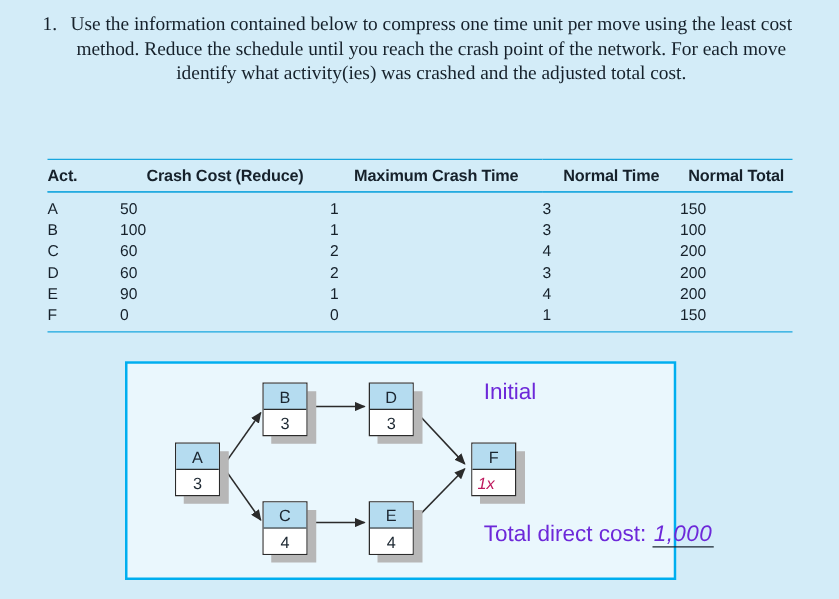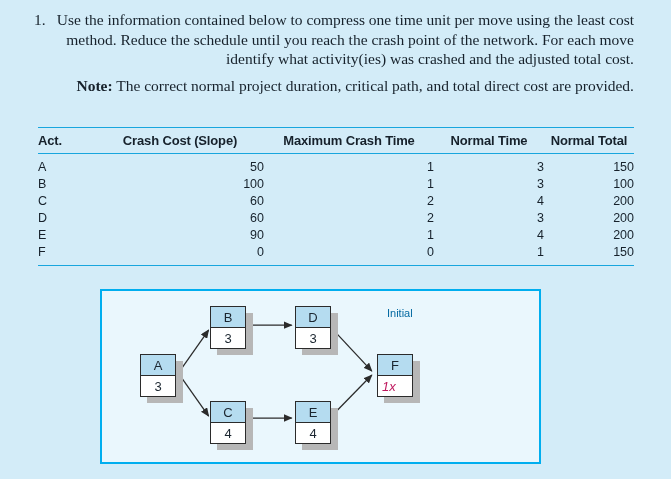--- a/index.html
+++ b/index.html
@@ -33,21 +33,21 @@
     line-height: 19.5px;
     color: #16212b;
   }
   .q-body {
     flex: 1;
   }
   .q-para {
     font-size: 15.5px;
     line-height: 19.5px;
     color: #16212b;
-    text-align: right;
+    text-align: center;
   }
   .q-para.note {
     margin-top: 7px;
   }
   .q-note-label {
     font-weight: bold;
   }
 
   
   #crash-table {
@@ -75,21 +75,21 @@
   }
   #crash-table thead th.col-slope { width: 168px; }
   #crash-table thead th.col-maxcrash { width: 170px; }
   #crash-table thead th.col-ntime { width: 110px; margin-top: 21px; }
   #crash-table thead th.col-ncost { width: 90px; }
 
   #crash-table tbody td {
     font-size: 12.5px;
     color: #16212b;
     padding: 1px 0;
-    text-align: right;
+    text-align: left;
     height: 15px;
   }
   #crash-table tbody td.cell-act {
     text-align: left;
   }
   #crash-table tbody tr:first-child td {
     padding-top: 5px;
   }
   #crash-table tbody tr:last-child td {
     padding-bottom: 4px;
@@ -177,22 +177,22 @@
   #node-B { left: 108px; top: 15px; }
   #node-C { left: 108px; top: 110px; }
   #node-D { left: 193px; top: 15px; }
   #node-E { left: 193px; top: 110px; }
   #node-F { left: 275px; top: 63px; }
 
   
   .annot {
     position: absolute;
     font-family: "Liberation Sans", sans-serif;
-    font-size: 11px;
-    color: #0369a1;
+    font-size: 18px;
+    color: #6d28d9;
     z-index: 4;
     white-space: nowrap;
   }
   #annot-duration {
     left: 285px;
     top: 14px;
     line-height: 16px;
   }
   #annot-cost {
     left: 285px;
@@ -207,30 +207,29 @@
   }
 </style>
 </head>
 <body>
 
 <div id="question-block">
   <div class="q-row">
     <div class="q-num">1.</div>
     <div class="q-body">
       <div class="q-para">Use the information contained below to compress one time unit per move using the least cost method. Reduce the schedule until you reach the crash point of the network. For each move identify what activity(ies) was crashed and the adjusted total cost.</div>
-      <div class="q-para note"><span class="q-note-label">Note:</span><span> The correct normal project duration, critical path, and total direct cost are provided.</span></div>
     </div>
   </div>
 </div>
 
 <table id="crash-table">
   <thead>
     <tr>
       <th class="col-act">Act.</th>
-      <th class="col-slope">Crash Cost (Slope)</th>
+      <th class="col-slope">Crash Cost (Reduce)</th>
       <th class="col-maxcrash">Maximum Crash Time</th>
       <th class="col-ntime">Normal Time</th>
       <th class="col-ncost">Normal Total</th>
     </tr>
   </thead>
   <tbody>
     <tr>
       <td class="cell-act">A</td>
       <td>50</td>
       <td>1</td>
@@ -343,14 +342,17 @@
     <div class="boxwrap">
       <div class="nd-top">F</div>
       <div class="nd-bot handwritten">1x</div>
     </div>
   </div>
 
   <div class="annot" id="annot-duration">
     <div>Initial</div>
   </div>
 
+  <div class="annot" id="annot-cost">
+    <span>Total direct cost:</span> <span class="hand">1,000</span>
+  </div>
 
 </div>
 
 </body></html>

